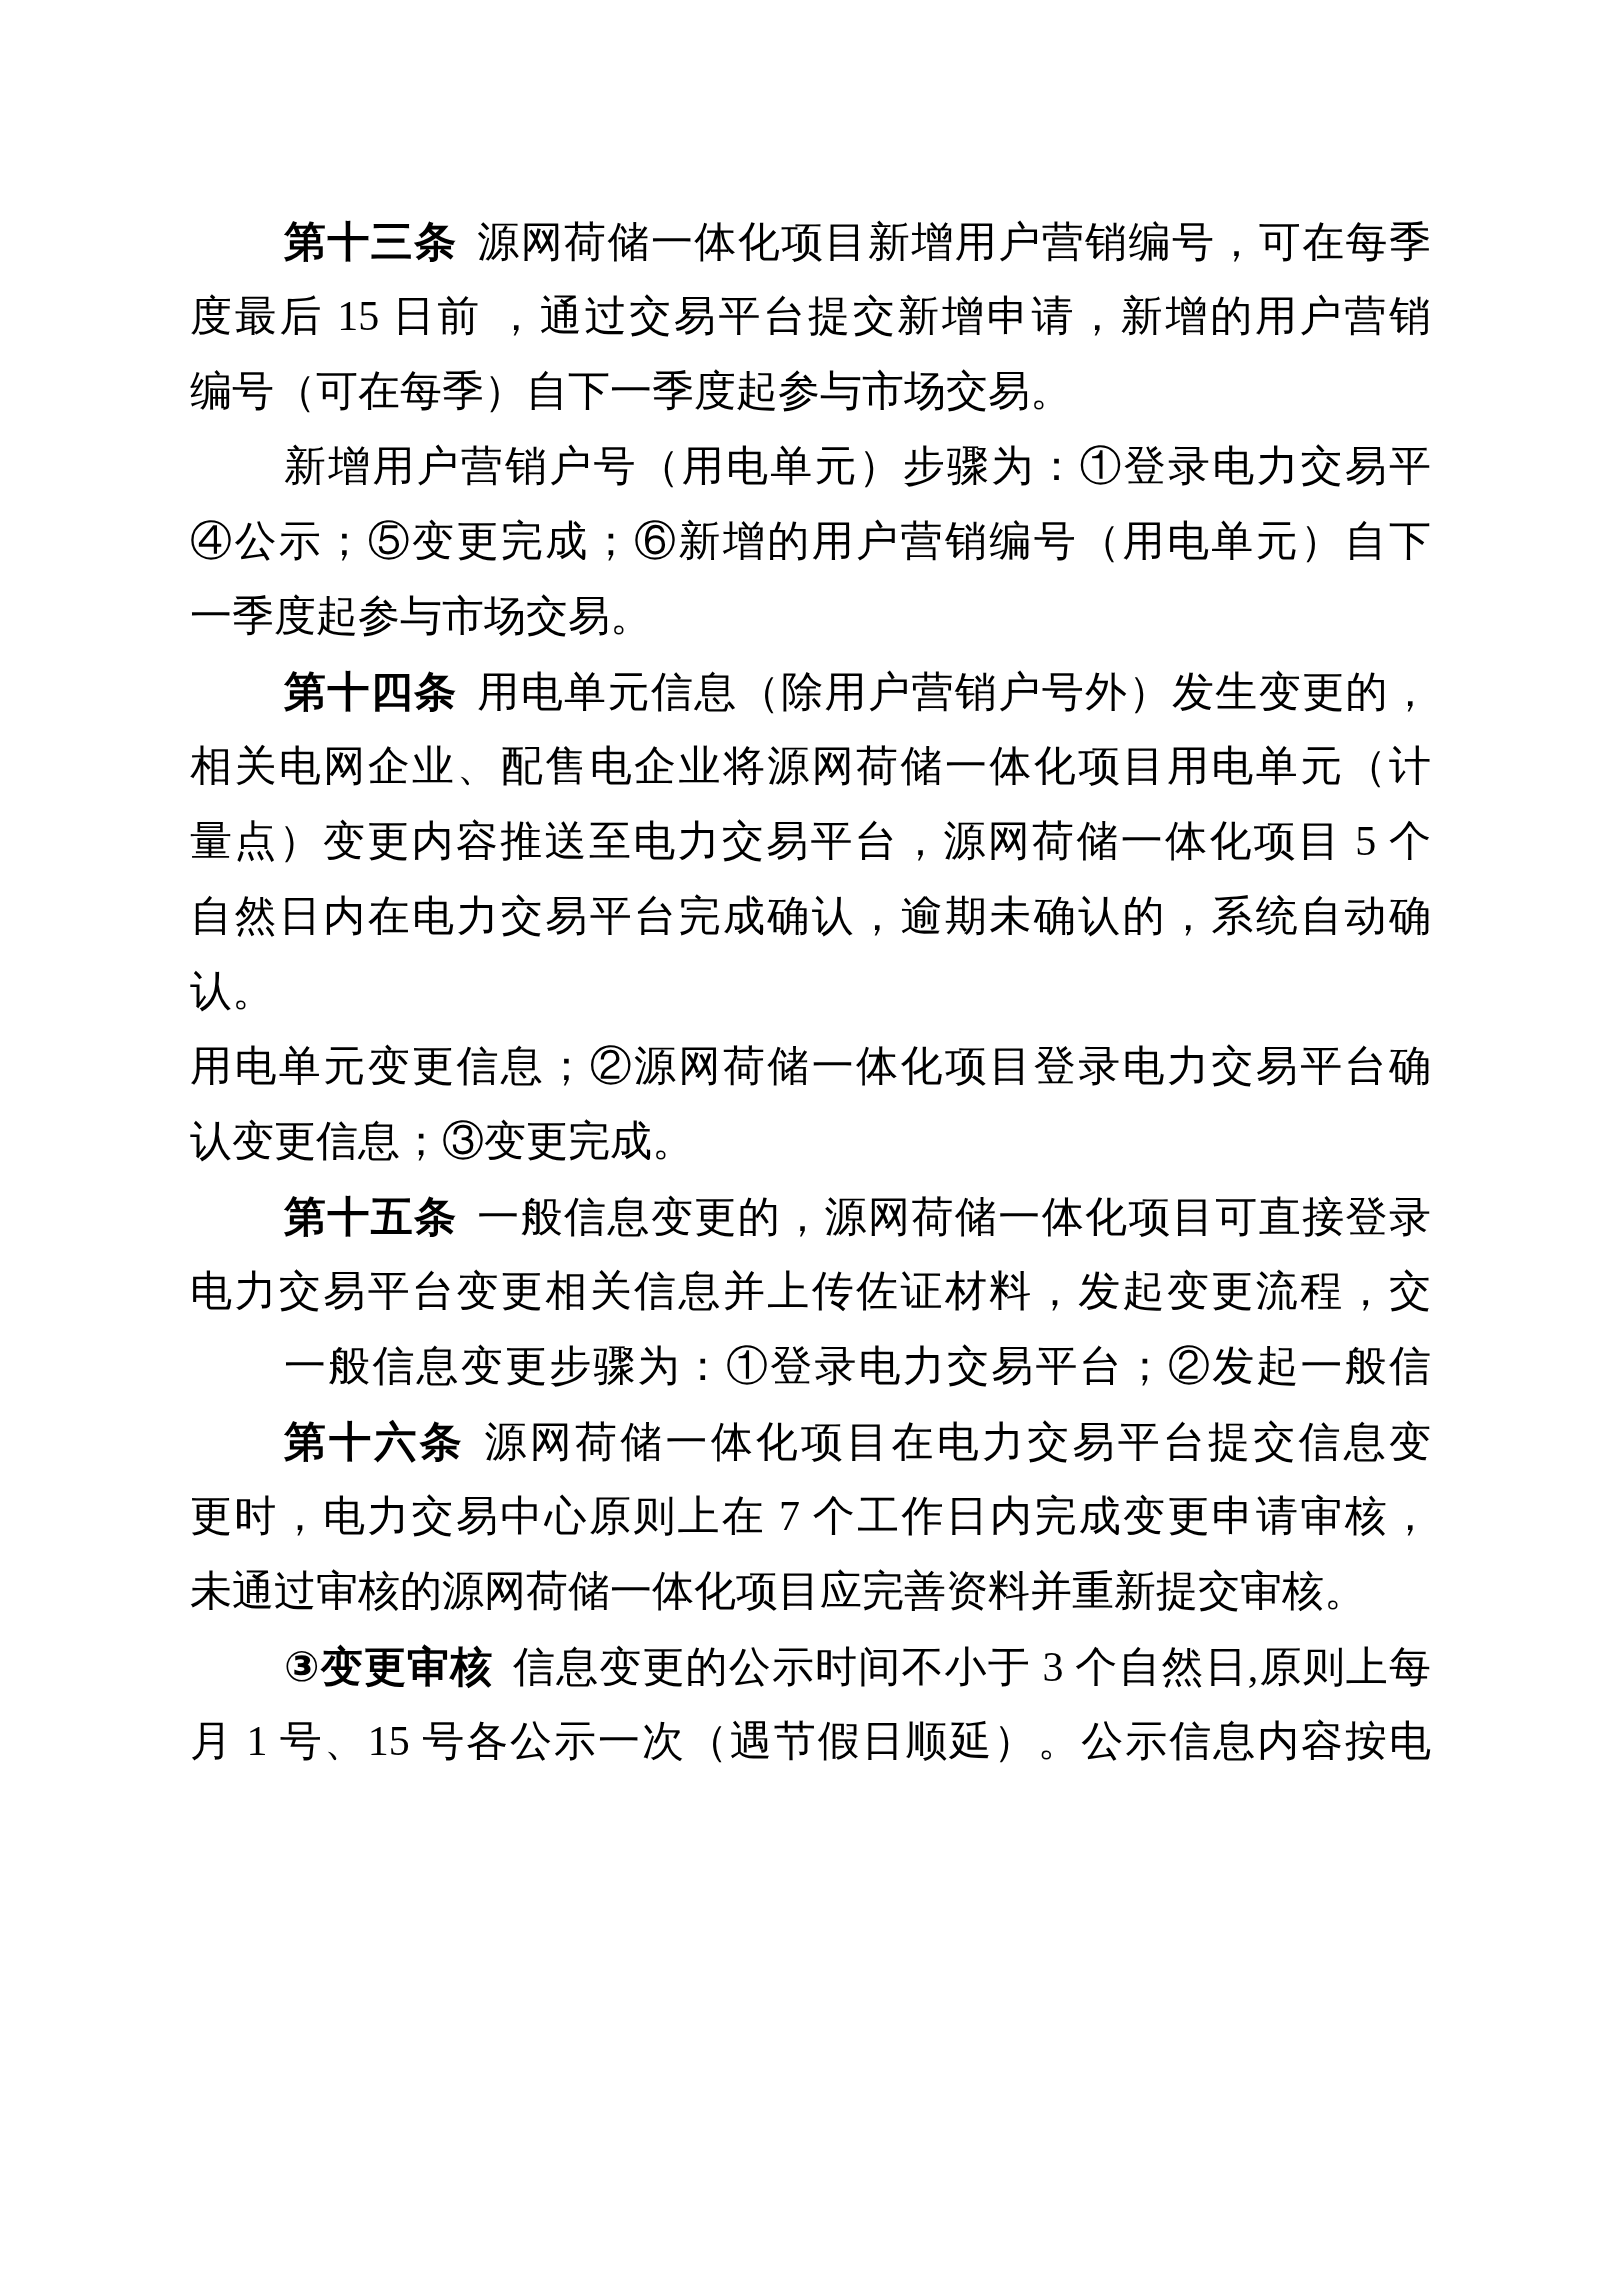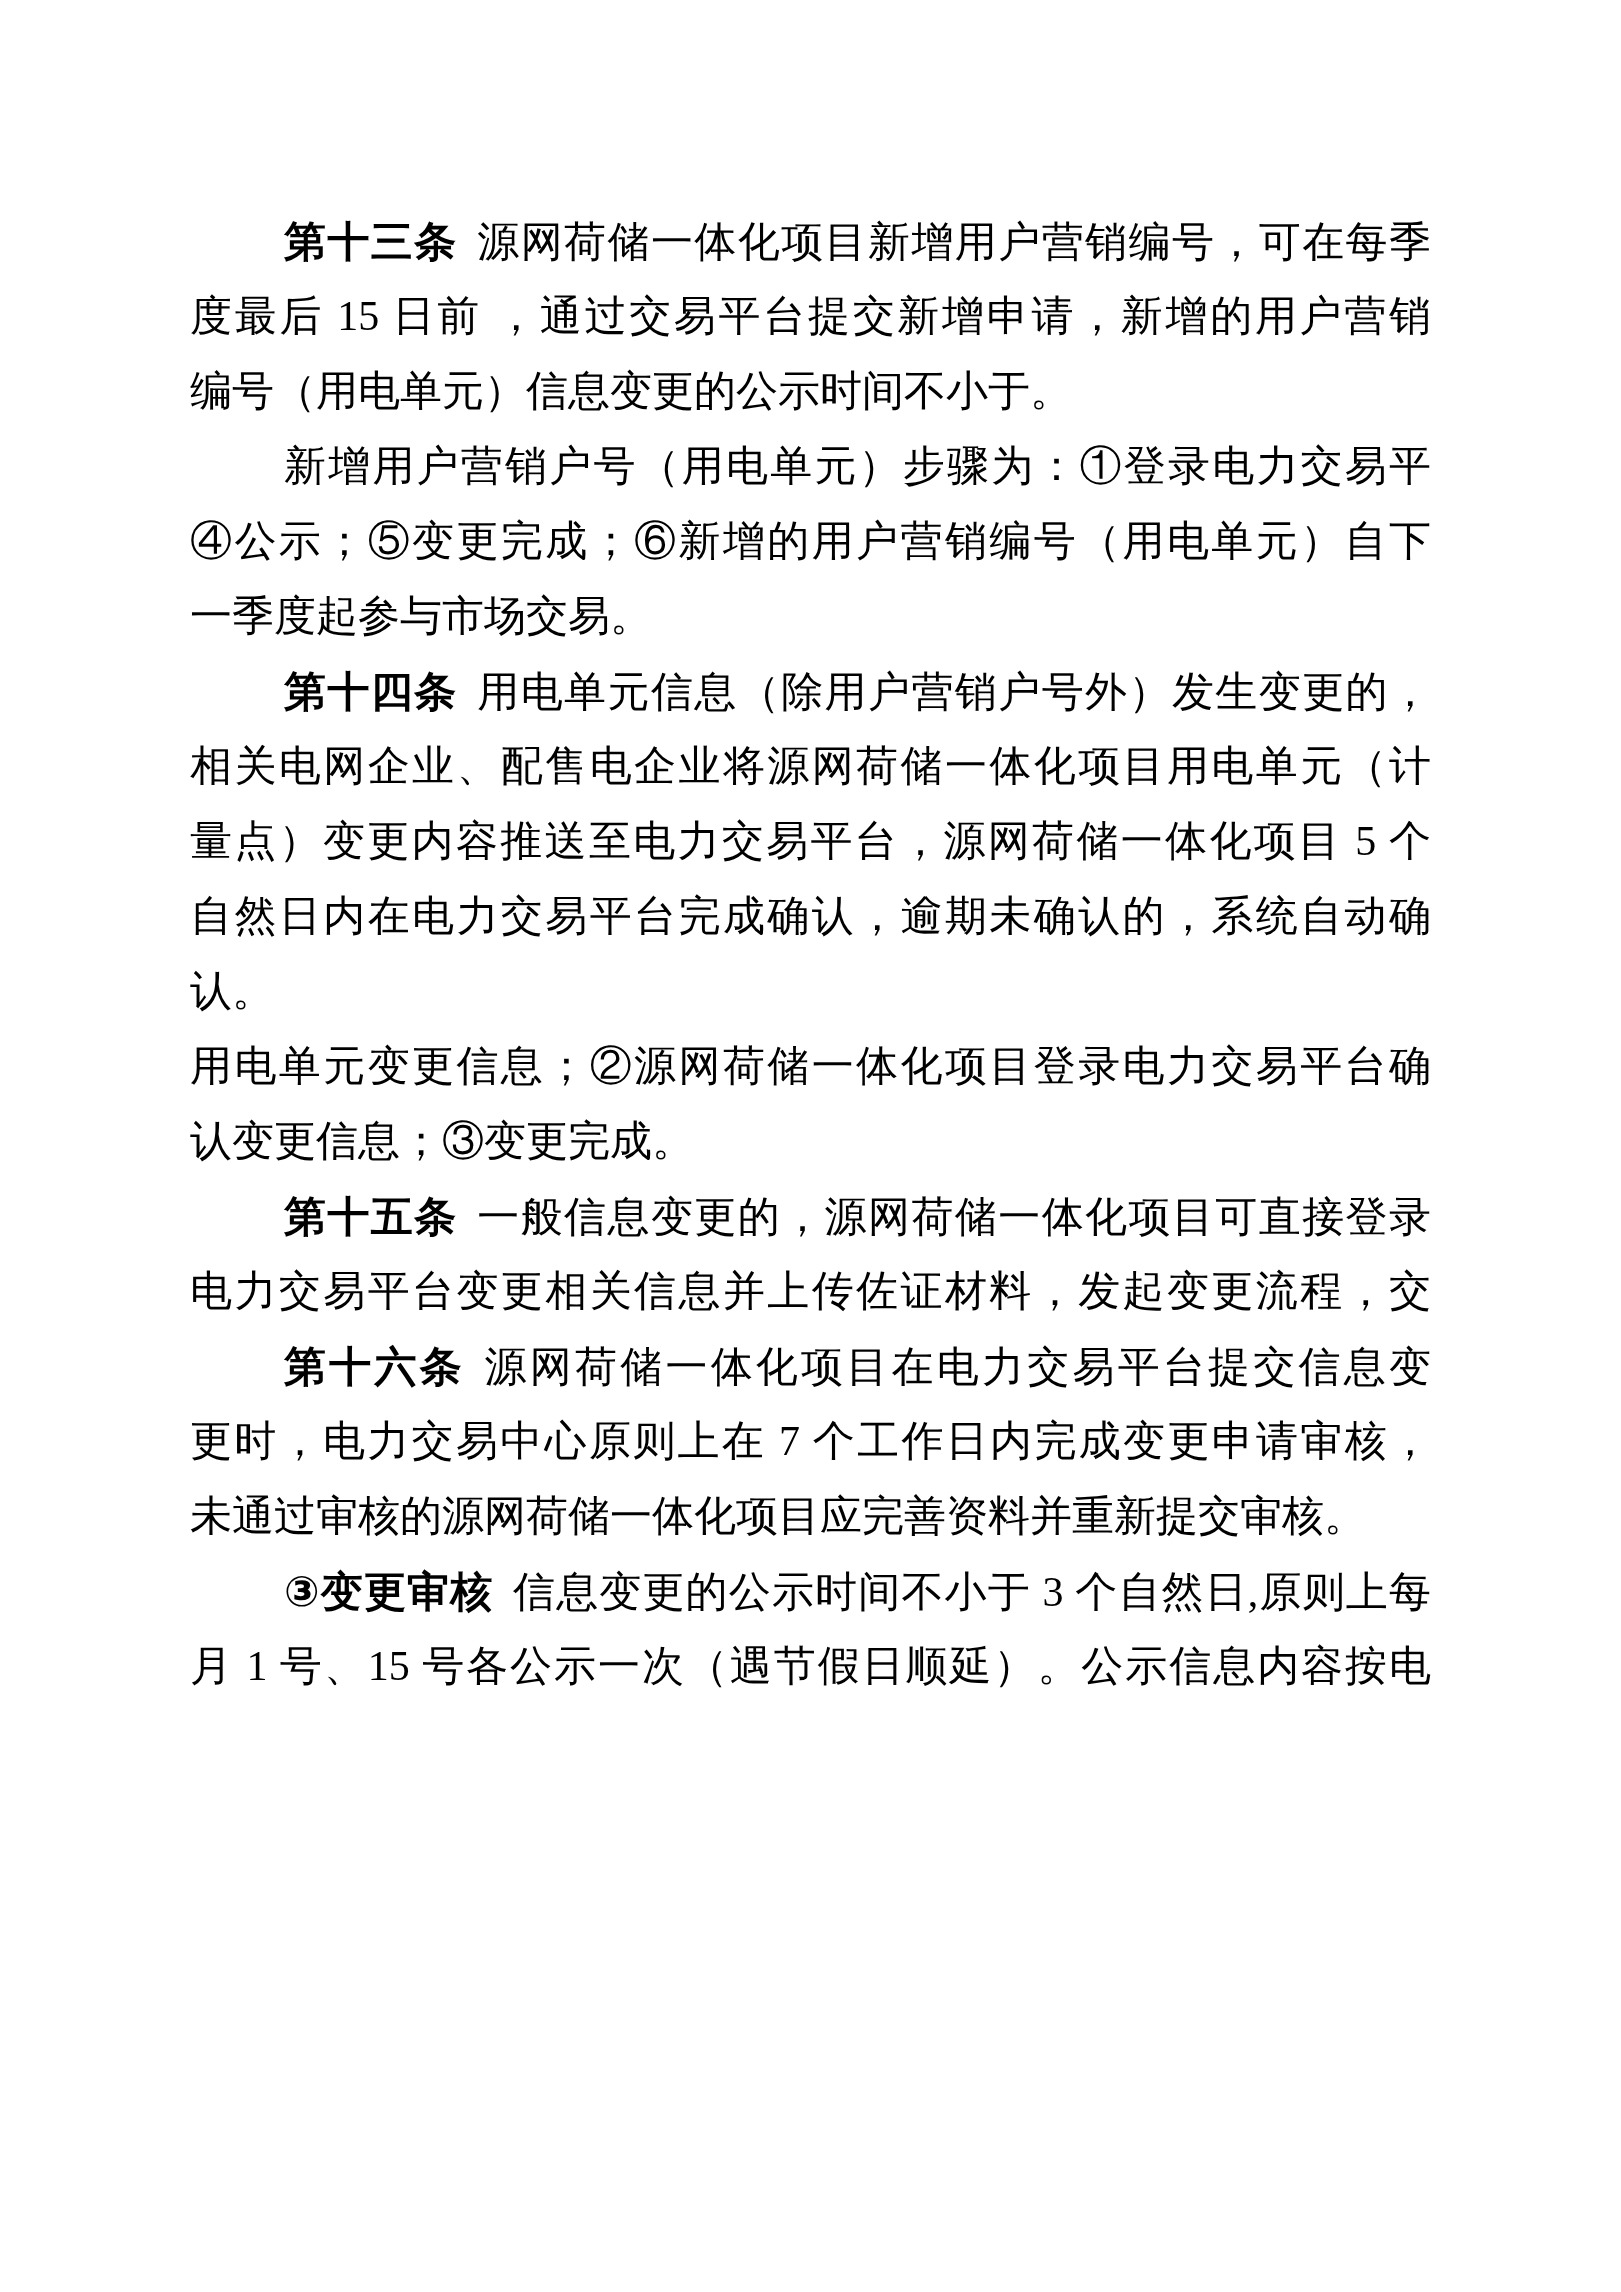--- a/index.html
+++ b/index.html
@@ -44,33 +44,34 @@
     text-indent: 0;
   }
 </style>
 </head>
 <body>
 
 <div class="page" style="background: rgb(255, 255, 255); color: rgb(0, 0, 0);">
   <div class="doc-body">
       <div class="line indent fill"><span class="art">第十三条</span>源网荷储一体化项目新增用户营销编号，可在每季</div>
       <div class="line fill">度最后 15 日前 ，通过交易平台提交新增申请，新增的用户营销</div>
-      <div class="line">编号（用电单元）信息变更的公示时间不小于。</div>
+      <div class="line">编号（可在每季）自下一季度起参与市场交易。</div>
       <div class="line indent fill">新增用户营销户号（用电单元）步骤为：①登录电力交易平</div>
       <div class="line fill">④公示；⑤变更完成；⑥新增的用户营销编号（用电单元）自下</div>
       <div class="line">一季度起参与市场交易。</div>
       <div class="line indent fill"><span class="art">第十四条</span>用电单元信息（除用户营销户号外）发生变更的，</div>
       <div class="line fill">相关电网企业、配售电企业将源网荷储一体化项目用电单元（计</div>
       <div class="line fill">量点）变更内容推送至电力交易平台，源网荷储一体化项目 5 个</div>
       <div class="line fill">自然日内在电力交易平台完成确认，逾期未确认的，系统自动确</div>
       <div class="line">认。</div>
       <div class="line fill">用电单元变更信息；②源网荷储一体化项目登录电力交易平台确</div>
       <div class="line">认变更信息；③变更完成。</div>
       <div class="line indent fill"><span class="art">第十五条</span>一般信息变更的，源网荷储一体化项目可直接登录</div>
       <div class="line fill">电力交易平台变更相关信息并上传佐证材料，发起变更流程，交</div>
+      <div class="line indent fill">一般信息变更步骤为：①登录电力交易平台；②发起一般信</div>
       <div class="line indent fill"><span class="art">第十六条</span>源网荷储一体化项目在电力交易平台提交信息变</div>
       <div class="line fill">更时，电力交易中心原则上在 7 个工作日内完成变更申请审核，</div>
       <div class="line">未通过审核的源网荷储一体化项目应完善资料并重新提交审核。</div>
       <div class="line indent fill"><span class="art">③变更审核</span>信息变更的公示时间不小于 3 个自然日,原则上每</div>
       <div class="line fill">月 1 号、15 号各公示一次（遇节假日顺延）。公示信息内容按电</div>
     </div>
 </div>
 
 
 </body></html>

